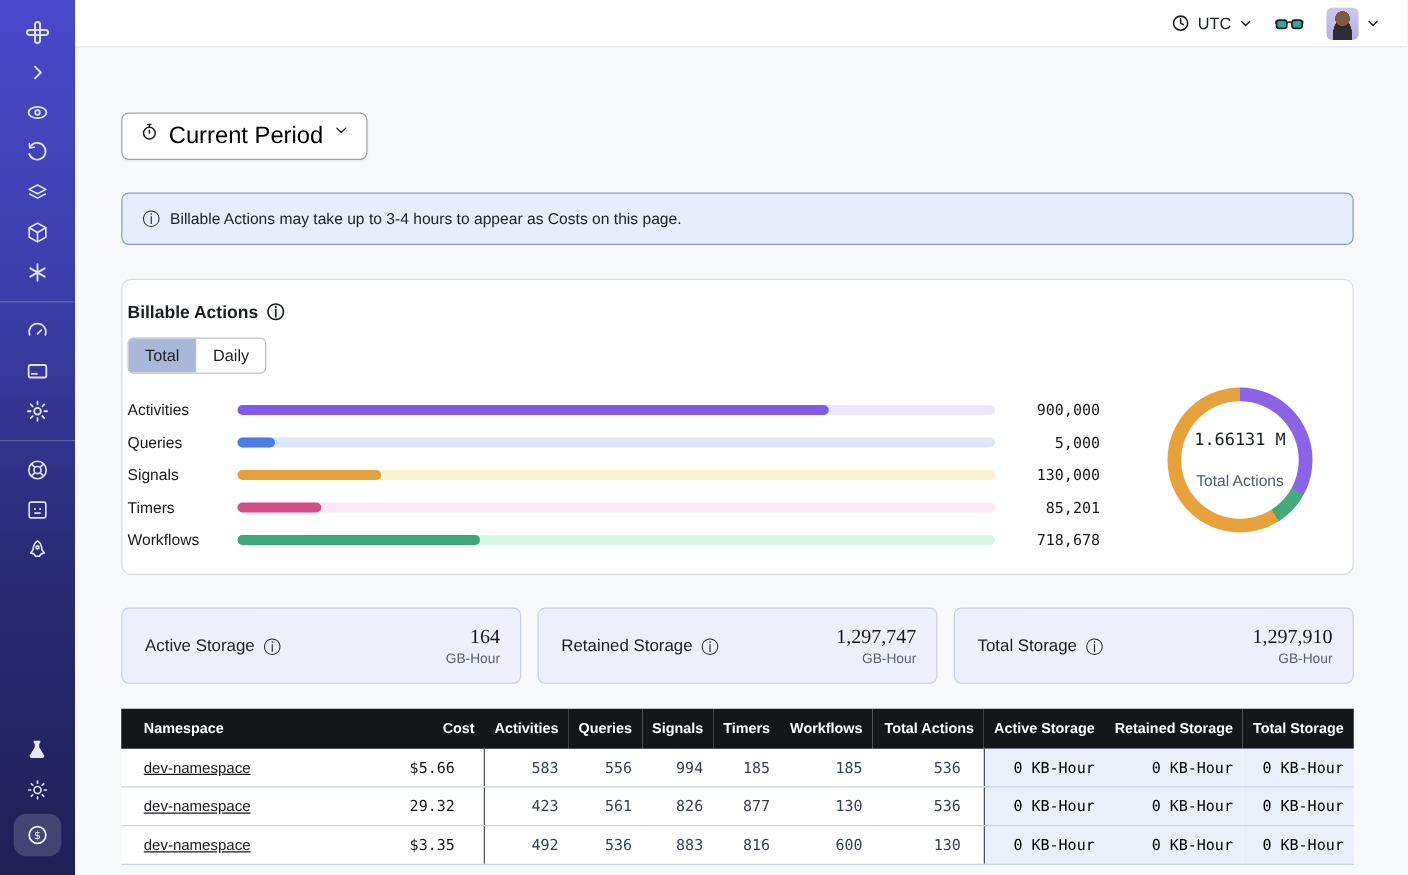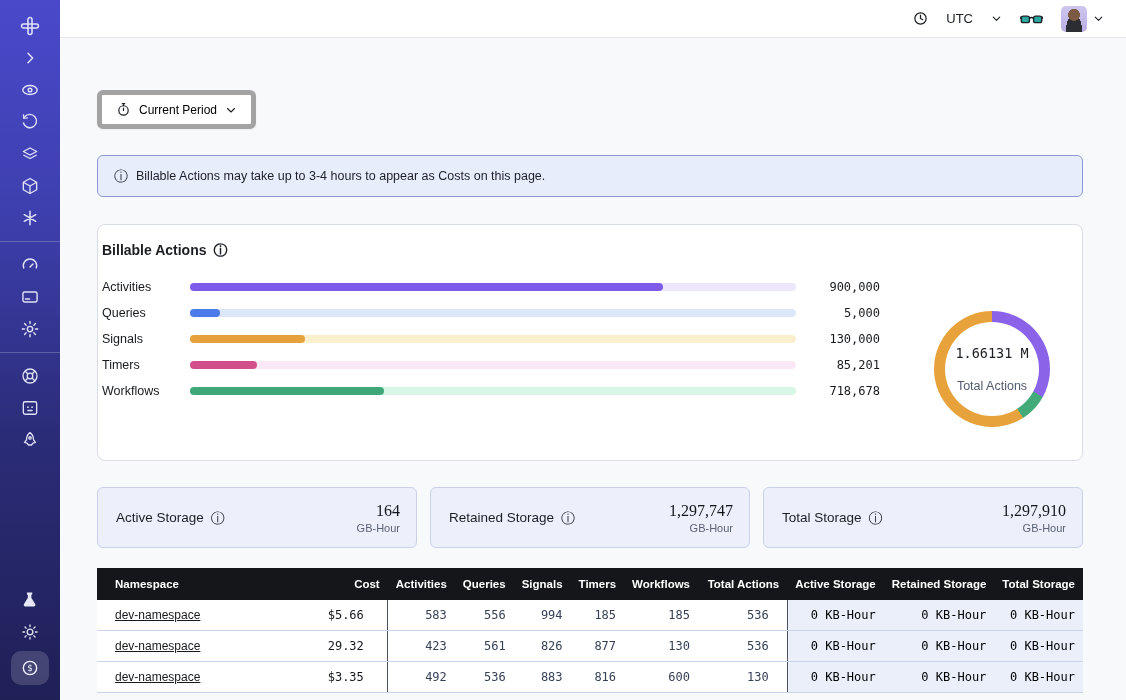--- a/index.html
+++ b/index.html
@@ -12,35 +12,35 @@
              display:flex; flex-direction:column; align-items:center; padding:10px 0 12px; }
   .sidebar svg { display:block; }
   .side-icon { width:38px; height:28px; display:flex; align-items:center; justify-content:center; cursor:pointer; margin:2px 0; opacity:.95; }
   .side-div { width:60px; height:1px; background:rgba(255,255,255,.22); margin:7px 0; }
   .side-spacer { flex:1; }
   .active-pill { background:rgba(255,255,255,.16); border-radius:10px; width:38px; height:34px; display:flex; align-items:center; justify-content:center; cursor:pointer; margin:3px 0; }
 
   
   .main { flex:1; display:flex; flex-direction:column; min-width:0; }
   .topbar { height:38px; background:#fff; border-bottom:1px solid #e7e8ec; display:flex; align-items:center; justify-content:flex-end; gap:18px; padding:0 22px; }
-  .tz { display:flex; align-items:center; gap:18px; font-size:13px; font-weight:500; cursor:pointer; }
+  .tz { display:flex; align-items:center; gap:6px; font-size:13px; font-weight:500; cursor:pointer; }
   .avatar-wrap { display:flex; align-items:center; gap:6px; cursor:pointer; }
   .avatar { width:26px; height:26px; border-radius:5px; background:
       radial-gradient(circle at 50% 34%, #7d5a43 0 27%, transparent 28%),
       radial-gradient(ellipse at 50% 88%, #2c2d33 0 42%, transparent 43%),
       linear-gradient(180deg,#cfc6ee,#b9aee4); }
 
   .content { flex:1; padding:52px 43px 0 37px; overflow:hidden; }
 
   
   .page-head { display:flex; justify-content:space-between; align-items:flex-start; }
   .page-title { font-size:27px; font-weight:600; letter-spacing:.2px; }
   .page-sub { font-size:11px; color:#3f4450; margin-top:8px; }
-  .period-btn { display:flex; align-items:center; gap:8px; background:#fff; border:5px solid #a3a3a3; border-radius:6px;
-                padding:7px 14px; font-size:12px; font-weight:500; cursor:pointer; box-shadow:0 1px 2px rgba(20,20,40,.05); }
+  .period-btn { display:flex; gap:8px; background:#fff; border:1px solid #a3a3a3; border-radius:6px;
+                padding:7px 14px; font-size:19px; font-weight:500; cursor:pointer; box-shadow:0 1px 2px rgba(20,20,40,.05); }
 
   
   .banner { margin-top:26px; background:#e8edfb; border:1px solid #8d97d4; border-radius:6px; height:42px;
             display:flex; align-items:center; gap:8px; padding:0 16px; font-size:12.5px; color:#1c1f26; }
   .info-glyph { font-size:14px; line-height:1; color:#1c1f26; }
 
   
   .card { margin-top:27px; background:#fff; border:1px solid #d9dde6; border-radius:8px; padding:17px 4px; position:relative; height:237px; }
   .card-title { font-size:14px; font-weight:600; display:flex; align-items:center; gap:7px; }
   .tabs { display:inline-flex; margin-top:13px; border:1px solid #b9c0cc; border-radius:5px; overflow:hidden; background:#fff; }
@@ -234,20 +234,24 @@
 
     <div class="banner">
       <span class="info-glyph">ⓘ</span>
       <span>Billable Actions may take up to 3-4 hours to appear as Costs on this page.</span>
     </div>
 
     <section class="card">
       <div class="card-title">
         <span>Billable Actions</span>
         <span class="info-glyph">ⓘ</span>
+      </div>
+      <div class="tabs">
+        <button class="tab active">Total</button>
+        <button class="tab">Daily</button>
       </div>
 
       <div class="bars">
         <div class="bar-row">
           <span class="bar-label">Activities</span>
           <div class="bar-track" style="background: rgb(236, 231, 251);">
               <div class="bar-fill" style="width: 78%; background: rgb(126, 91, 234);"></div>
             </div>
           <span class="bar-value mono">900,000</span>
         </div>

